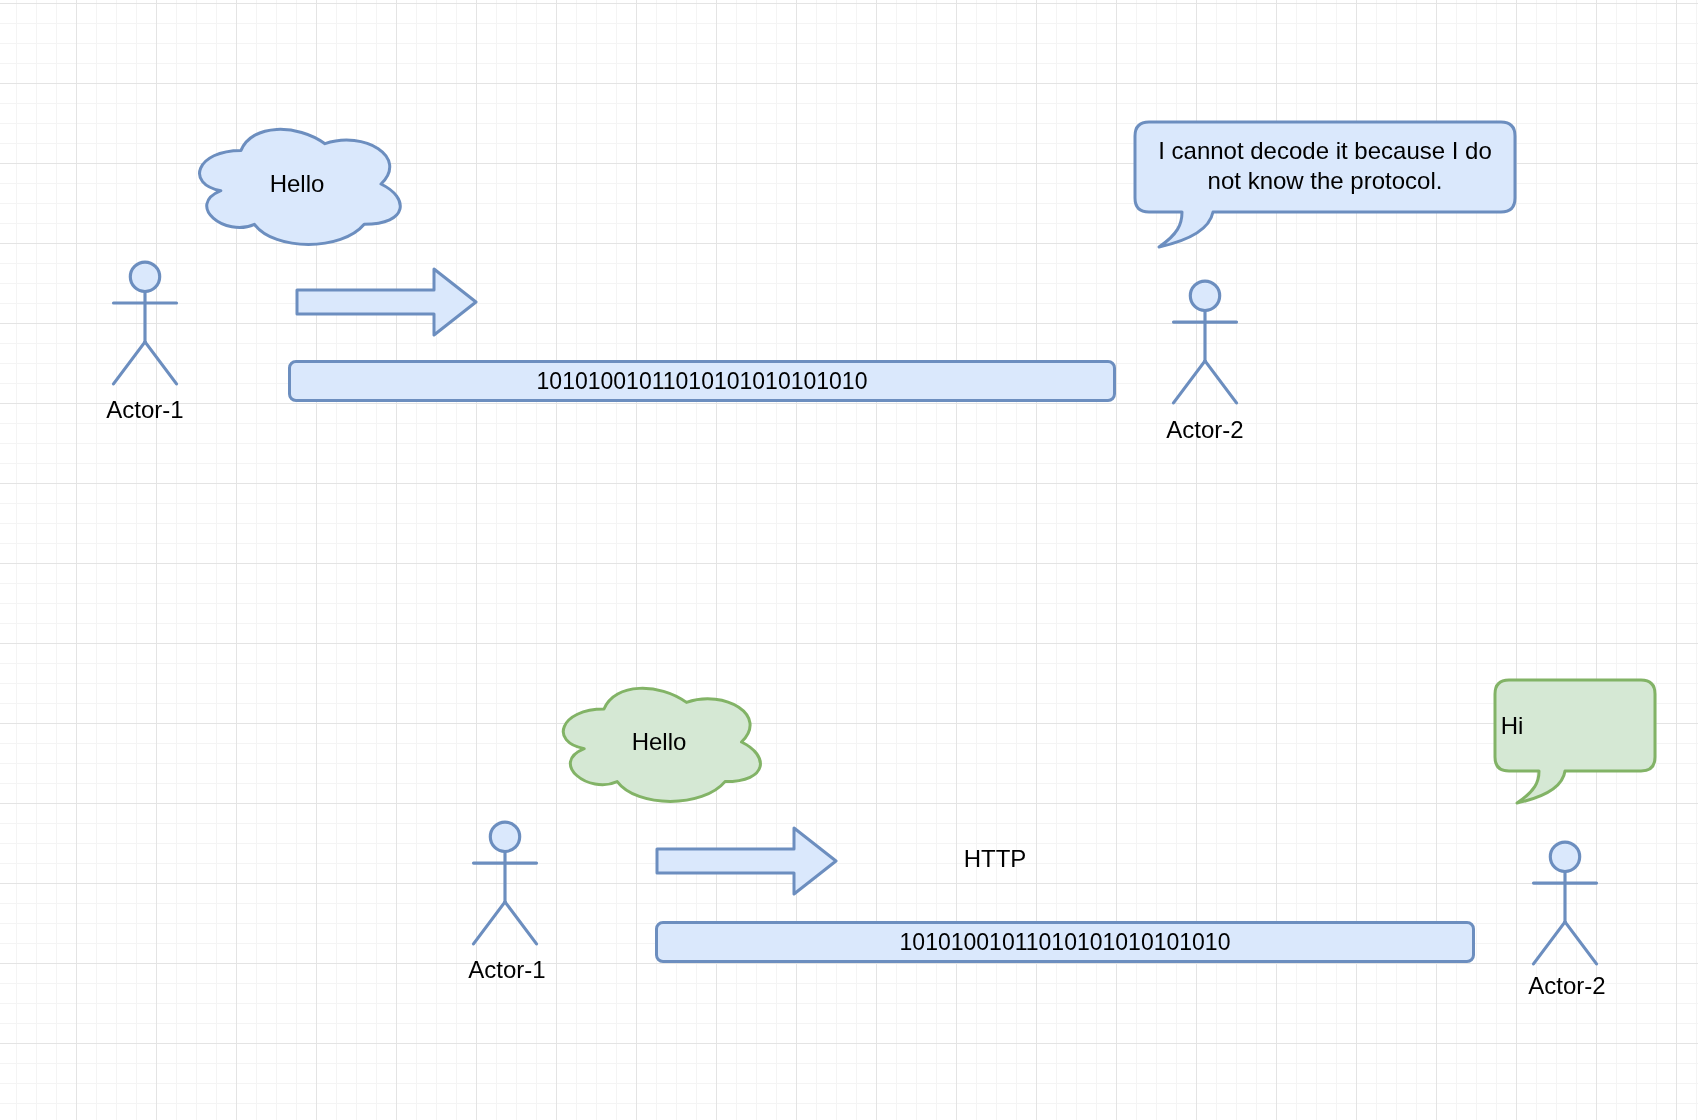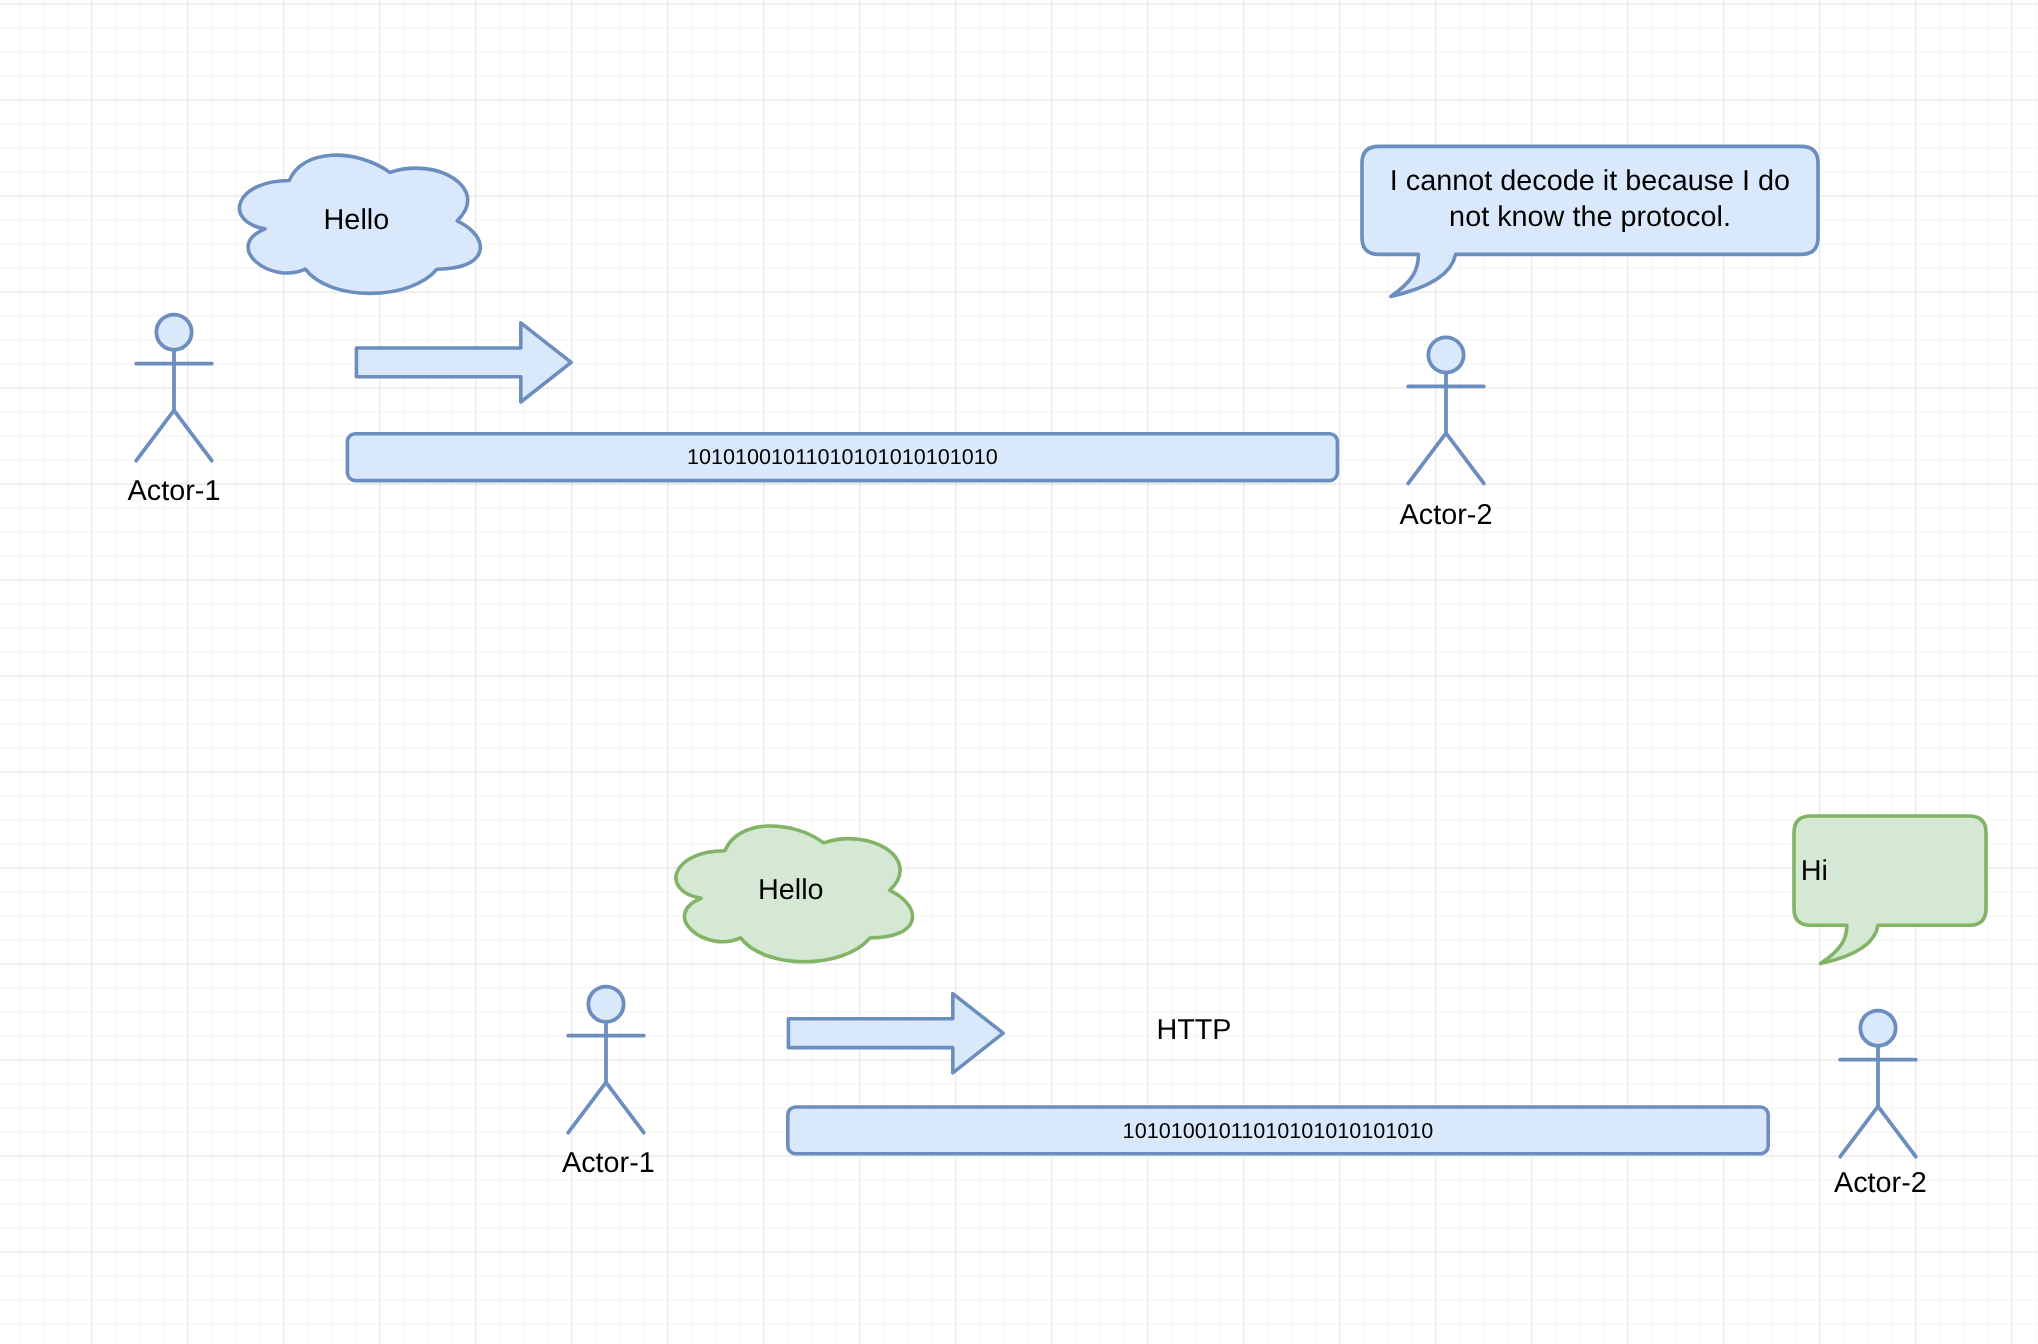--- a/index.html
+++ b/index.html
@@ -41,21 +41,21 @@
   }
   .msg-rect {
     position: absolute;
     box-sizing: border-box;
     background: #dae8fc;
     border: 3px solid #6c8ebf;
     border-radius: 8px;
     display: flex;
     align-items: center;
     justify-content: center;
-    font-size: 18px;
+    font-size: 23px;
     color: #000;
   }
   svg { display: block; }
 </style>
 </head>
 <body>
 
 <div class="canvas">
 
   <div class="abs" style="left:185px; top:112px;">

